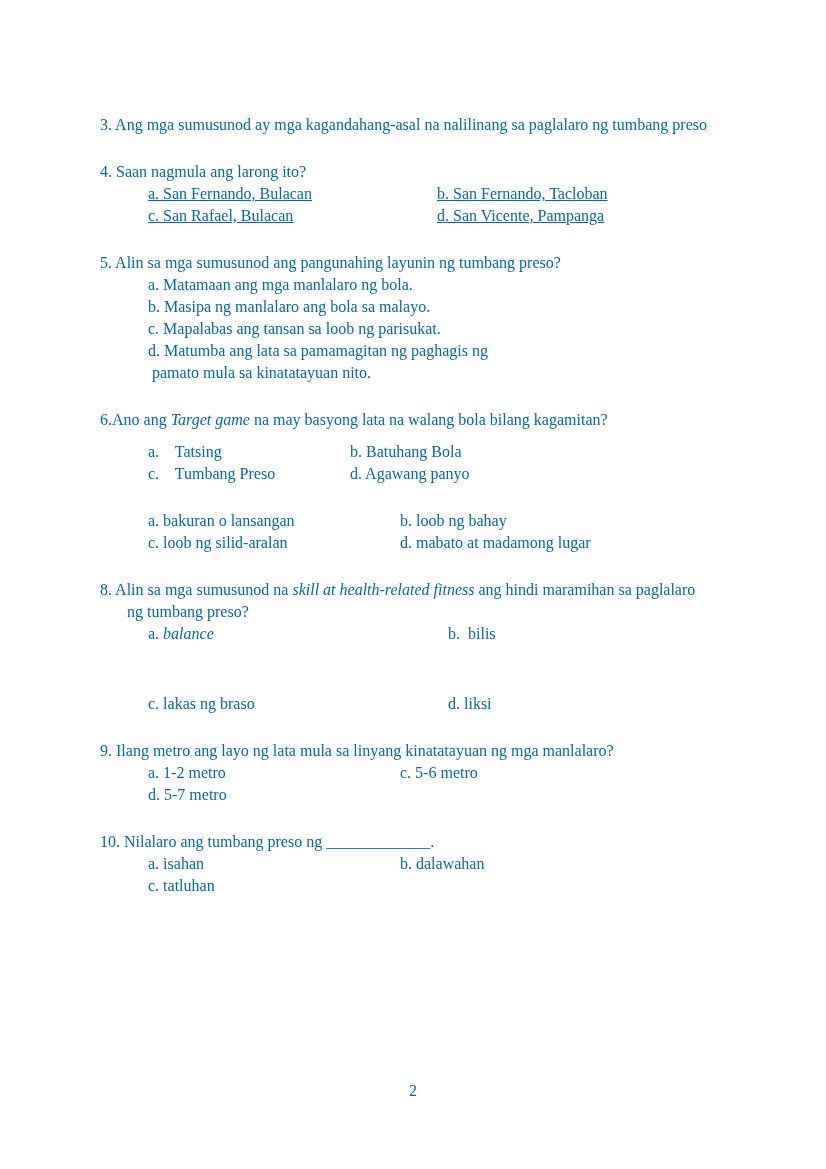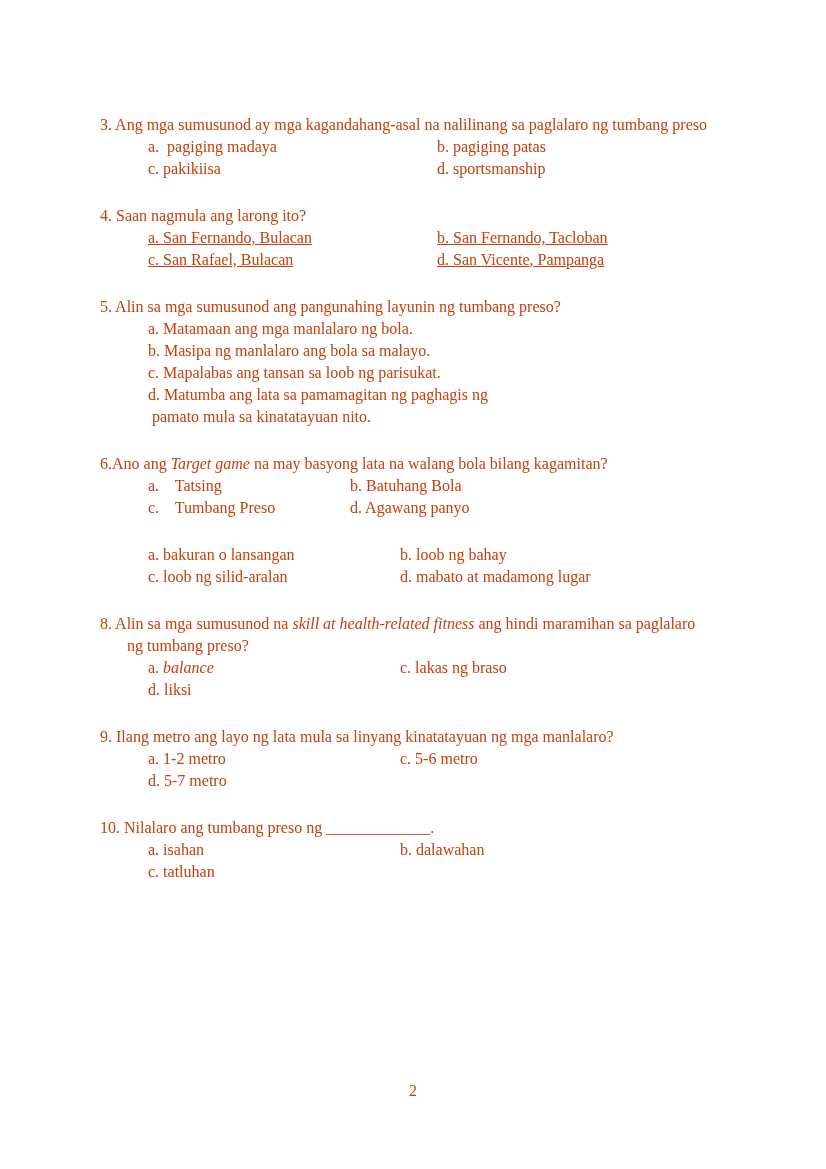--- a/index.html
+++ b/index.html
@@ -10,21 +10,21 @@
   .page {
     position: relative;
     width: 826px;
     height: 1169px;
     box-sizing: border-box;
     padding: 114px 56px 0 100px;
     background: #ffffff;
     font-family: "Liberation Serif", "DejaVu Serif", serif;
     font-size: 16px;
     line-height: 22px;
-    color: #c2410c;
+    color: #0369a1;
     overflow: hidden;
   }
   .q-block {
     margin-bottom: 25px;
   }
   .q-line {
     white-space: pre-wrap;
   }
   .opt-grid {
     display: grid;
@@ -44,66 +44,61 @@
     text-align: center;
   }
 </style>
 </head>
 <body>
 
 <div class="page">
   <div id="questions">
       <div class="q-block">
         <div class="q-line" style="padding-left: 0px;"><span>3. Ang mga sumusunod ay mga kagandahang-asal na nalilinang sa paglalaro ng tumbang preso</span></div>
-        <div class="opt-grid" style="grid-template-columns: 289px 1fr;">
-          <div class="opt"><span>a.  pagiging madaya</span></div>
-          <div class="opt"><span>b. pagiging patas</span></div>
-          <div class="opt"><span>c. pakikiisa</span></div>
-          <div class="opt"><span>d. sportsmanship</span></div>
-        </div>
       </div>
       <div class="q-block">
         <div class="q-line" style="padding-left: 0px;"><span>4. Saan nagmula ang larong ito?</span></div>
         <div class="opt-grid" style="grid-template-columns: 289px 1fr; text-decoration: underline;">
           <div class="opt"><span>a. San Fernando, Bulacan</span></div>
           <div class="opt"><span>b. San Fernando, Tacloban</span></div>
           <div class="opt"><span>c. San Rafael, Bulacan</span></div>
           <div class="opt"><span>d. San Vicente, Pampanga</span></div>
         </div>
       </div>
       <div class="q-block">
         <div class="q-line" style="padding-left: 0px; margin-top: 20px;"><span>5. Alin sa mga sumusunod ang pangunahing layunin ng tumbang preso?</span></div>
         <div class="q-line" style="padding-left: 48px;"><span>a. Matamaan ang mga manlalaro ng bola.</span></div>
         <div class="q-line" style="padding-left: 48px;"><span>b. Masipa ng manlalaro ang bola sa malayo.</span></div>
         <div class="q-line" style="padding-left: 48px;"><span>c. Mapalabas ang tansan sa loob ng parisukat.</span></div>
         <div class="q-line" style="padding-left: 48px;"><span>d. Matumba ang lata sa pamamagitan ng paghagis ng</span></div>
         <div class="q-line" style="padding-left: 52px;"><span>pamato mula sa kinatatayuan nito.</span></div>
       </div>
       <div class="q-block">
         <div class="q-line" style="padding-left: 0px;"><span>6.Ano ang </span><span class="it">Target game</span><span> na may basyong lata na walang bola bilang kagamitan?</span></div>
-        <div class="opt-grid" style="grid-template-columns: 202px 1fr; margin-top: 0;">
+        <div class="opt-grid" style="grid-template-columns: 202px 1fr; margin-top: 10px;">
           <div class="opt"><span>a.    Tatsing</span></div>
           <div class="opt"><span>b. Batuhang Bola</span></div>
           <div class="opt"><span>c.    Tumbang Preso</span></div>
           <div class="opt"><span>d. Agawang panyo</span></div>
         </div>
       </div>
       <div class="q-block">
         <div class="opt-grid" style="grid-template-columns: 252px 1fr;">
           <div class="opt"><span>a. bakuran o lansangan</span></div>
           <div class="opt"><span>b. loob ng bahay</span></div>
           <div class="opt"><span>c. loob ng silid-aralan</span></div>
           <div class="opt"><span>d. mabato at madamong lugar</span></div>
         </div>
       </div>
       <div class="q-block">
         <div class="q-line" style="padding-left: 0px;"><span>8. Alin sa mga sumusunod na </span><span class="it">skill at health-related fitness</span><span> ang hindi maramihan sa paglalaro</span></div>
         <div class="q-line" style="padding-left: 27px;"><span>ng tumbang preso?</span></div>
-        <div class="opt-grid" style="grid-template-columns: 252px 1fr;">
+        <div class="opt-grid" style="grid-template-columns: 252px 1fr; gap: 48px;">
           <div class="opt"><span>a. </span><span class="it">balance</span></div>
+          <div class="opt"><span>b.  bilis</span></div>
           <div class="opt"><span>c. lakas ng braso</span></div>
           <div class="opt"><span>d. liksi</span></div>
         </div>
       </div>
       <div class="q-block">
         <div class="q-line" style="padding-left: 0px;"><span>9. Ilang metro ang layo ng lata mula sa linyang kinatatayuan ng mga manlalaro?</span></div>
         <div class="opt-grid" style="grid-template-columns: 252px 1fr;">
           <div class="opt"><span>a. 1-2 metro</span></div>
           <div class="opt"><span>c. 5-6 metro</span></div>
           <div class="opt"><span>d. 5-7 metro</span></div>

